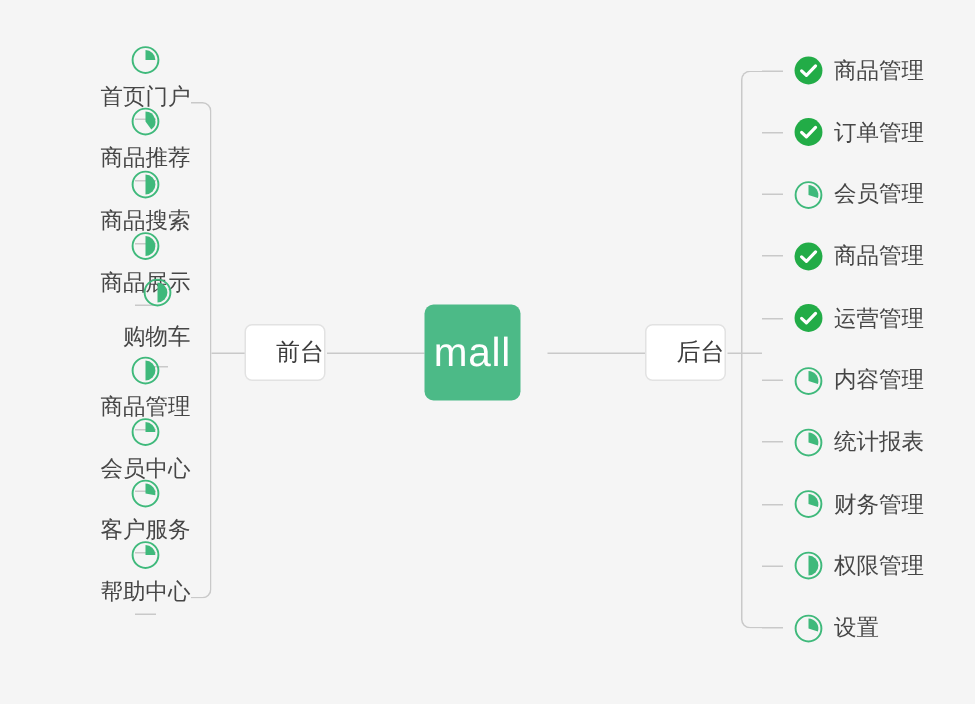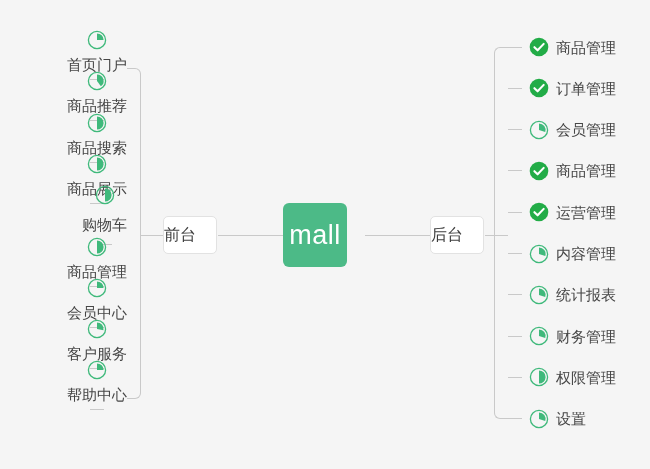--- a/index.html
+++ b/index.html
@@ -39,21 +39,21 @@
   .branch-node {
     position: absolute;
     top: 216px;
     width: 54px;
     height: 38px;
     background: #ffffff;
     border: 1px solid #e2e2e2;
     border-radius: 5px;
     display: flex;
     align-items: center;
-    justify-content: flex-start;
+    justify-content: flex-end;
     font-size: 16px;
     color: #3c3c3c;
     box-sizing: border-box;
   }
   .branch-left  { left: 163px; }
   .branch-right { left: 430px; }
 
   
   .link {
     position: absolute;

